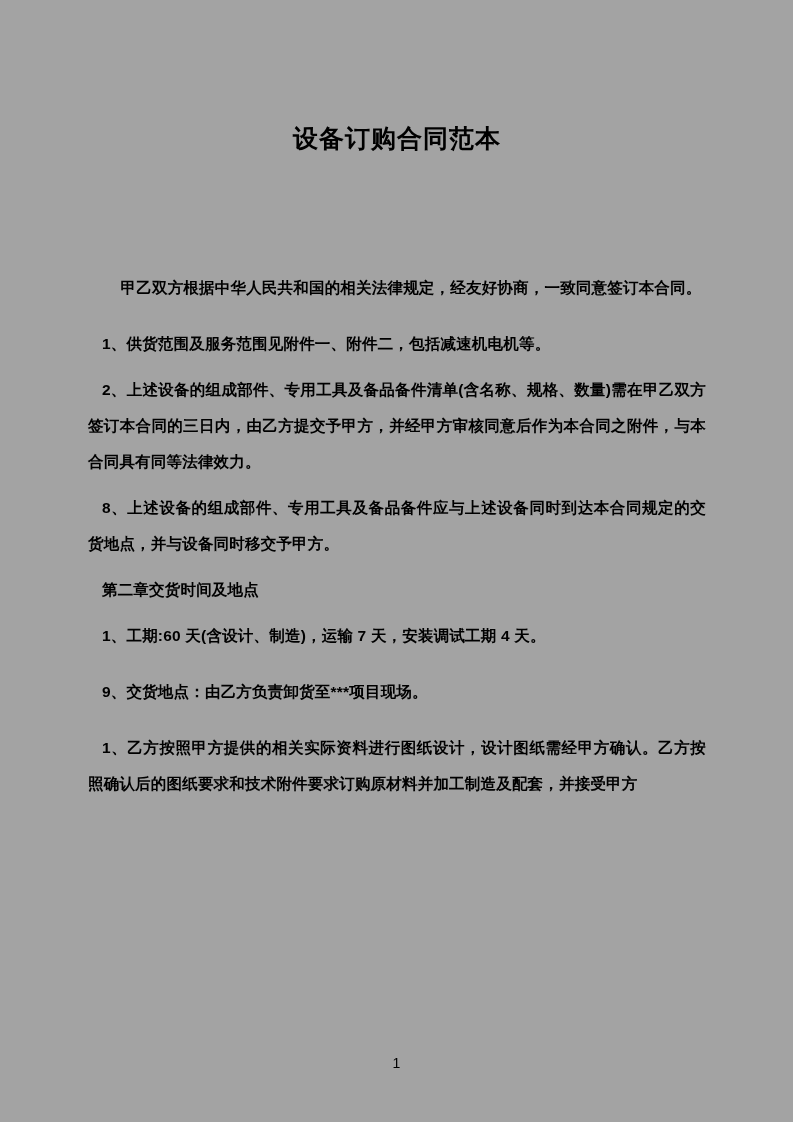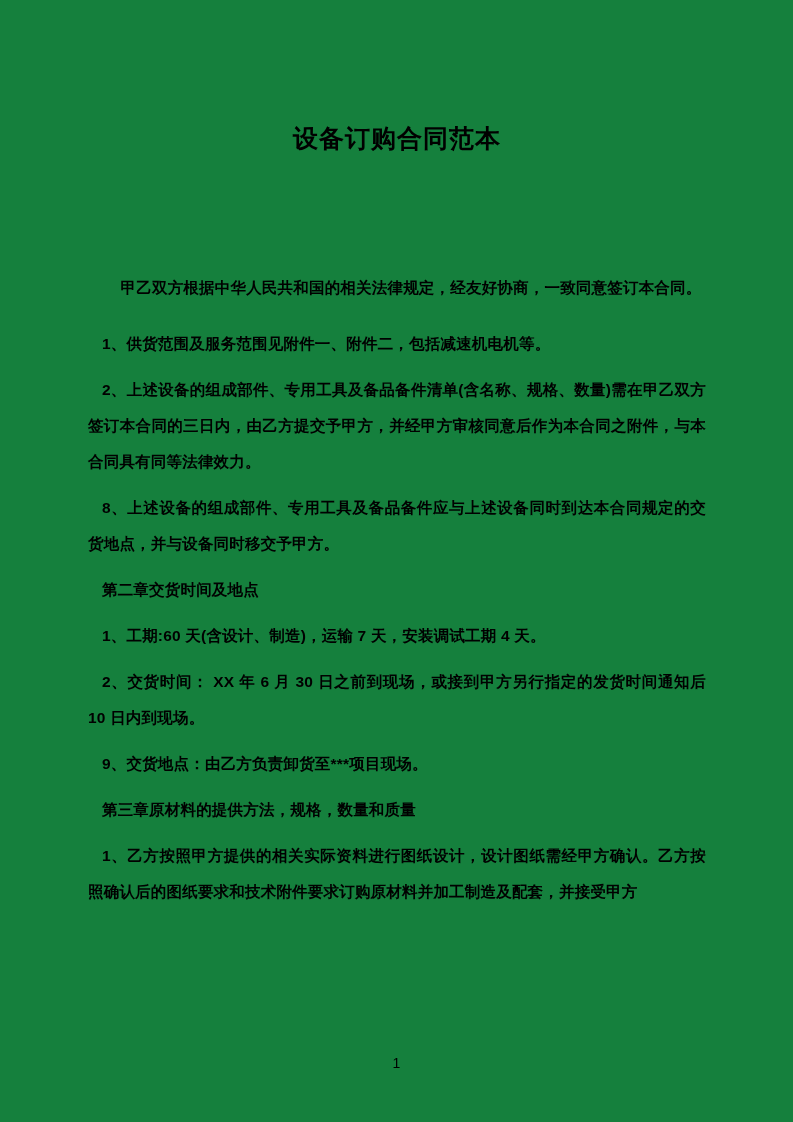--- a/index.html
+++ b/index.html
@@ -14,21 +14,21 @@
     color: #000000;
     position: relative;
     overflow: hidden;
   }
   .page {
     position: absolute;
     top: 0;
     left: 0;
     width: 793px;
     height: 1122px;
-    background: #15803d;
+    background: #a3a3a3;
   }
   .content {
     position: absolute;
     left: 88px;
     top: 118px;
     width: 618px;
   }
   .doc-title {
     font-size: 25px;
     font-weight: bold;
@@ -92,27 +92,25 @@
 
     <p class="para indent-small">8、上述设备的组成部件、专用工具及备品备件应与上述设备同时到达本合同规定的交货地点，并与设备同时移交予甲方。</p>
     <div class="spacer"></div>
 
     <p class="para indent-small">第二章交货时间及地点</p>
     <div class="spacer"></div>
 
     <p class="para indent-small">1、工期:60 天(含设计、制造)，运输 7 天，安装调试工期 4 天。</p>
     <div class="spacer"></div>
 
-    <p class="para indent-small">2、交货时间：  XX 年 6 月 30 日之前到现场，或接到甲方另行指定的发货时间通知后 10 日内到现场。</p>
     <div class="spacer"></div>
 
     <p class="para indent-small">9、交货地点：由乙方负责卸货至***项目现场。</p>
     <div class="spacer"></div>
 
-    <p class="para indent-small">第三章原材料的提供方法，规格，数量和质量</p>
     <div class="spacer"></div>
 
     <p class="para indent-small">1、乙方按照甲方提供的相关实际资料进行图纸设计，设计图纸需经甲方确认。乙方按照确认后的图纸要求和技术附件要求订购原材料并加工制造及配套，并接受甲方</p>
 
   </div>
 
   <div class="page-number">1</div>
 
 </div>
 

